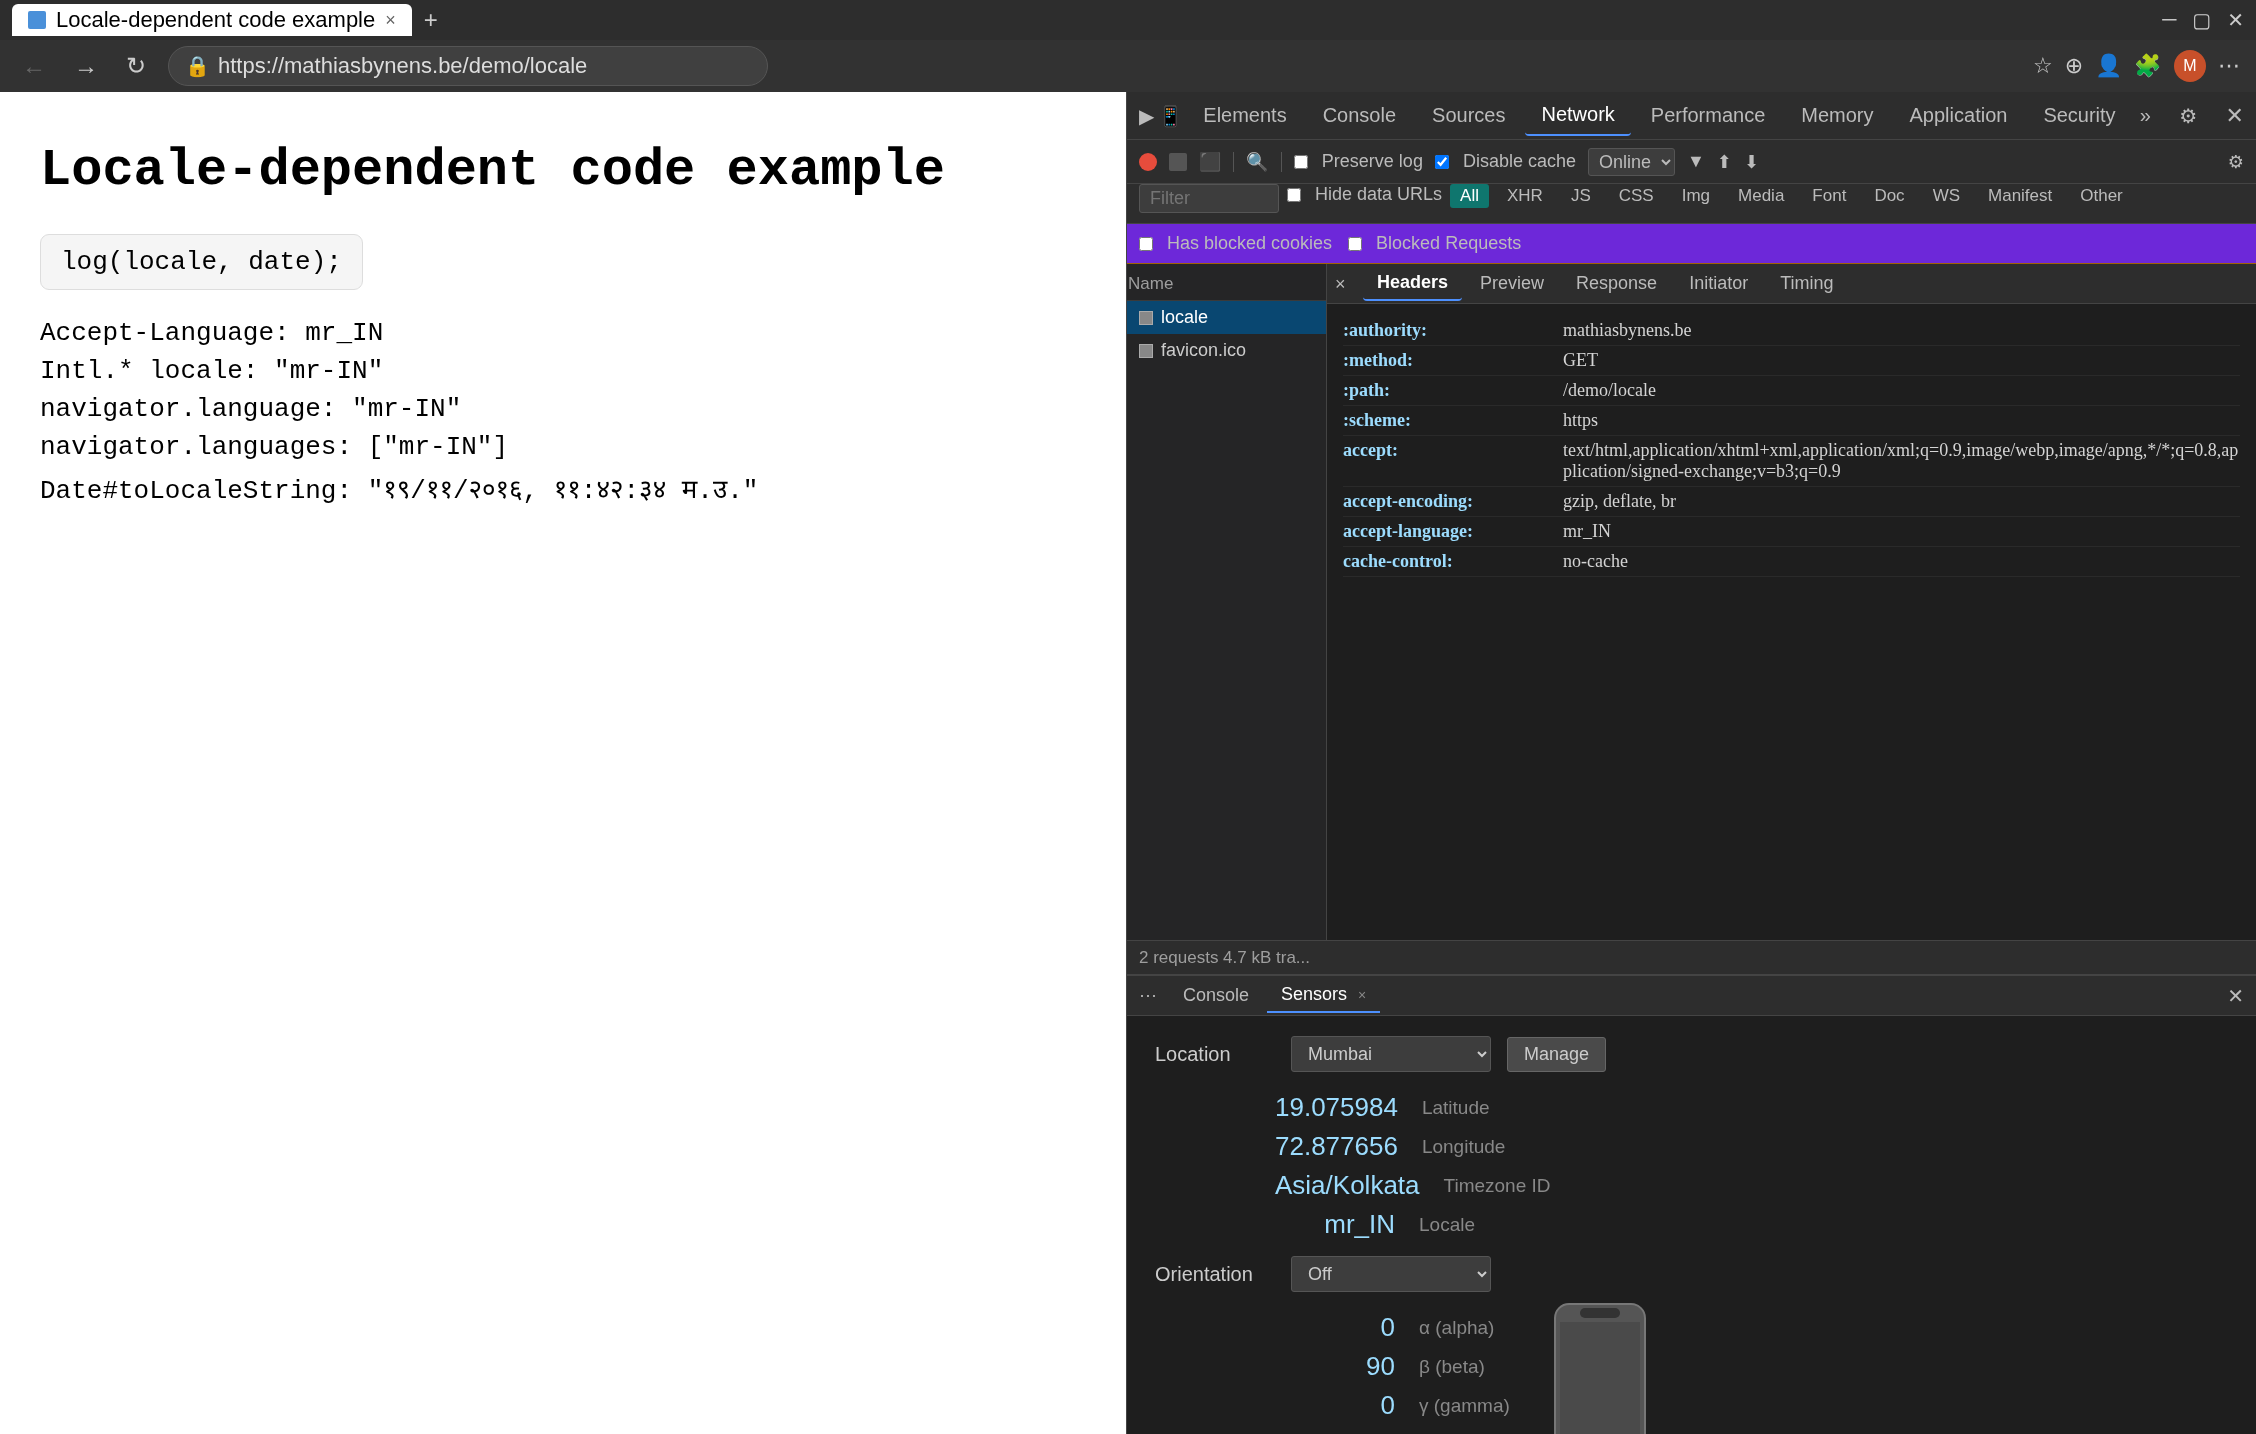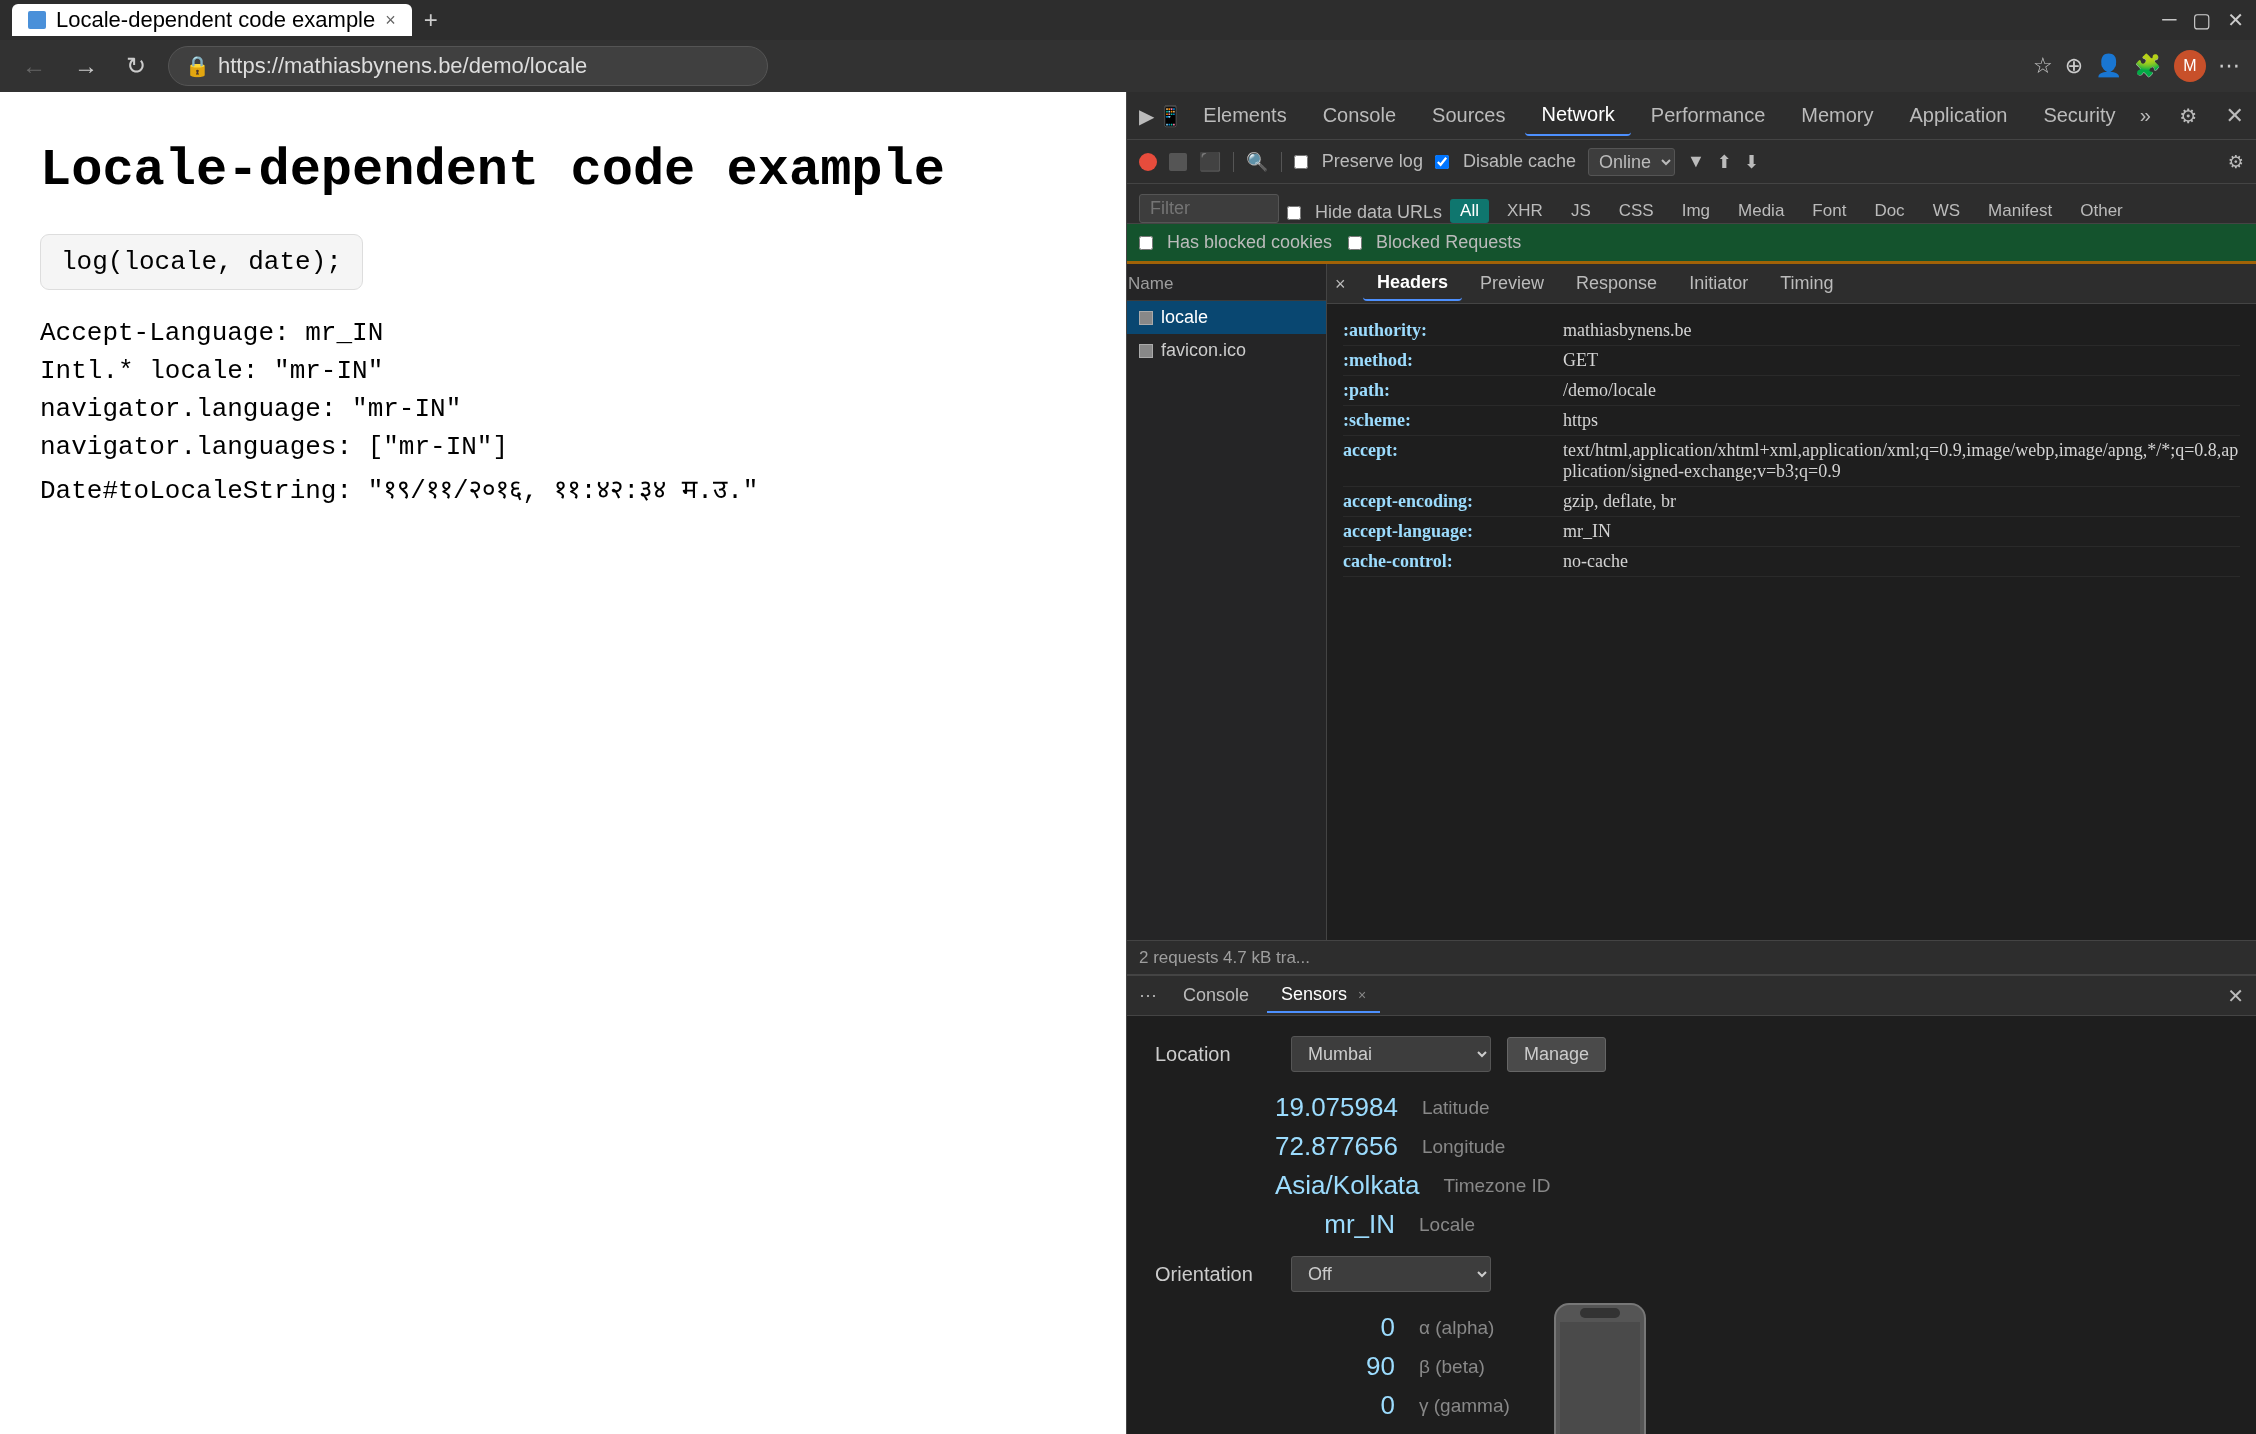--- a/index.html
+++ b/index.html
@@ -44,27 +44,27 @@
     .network-toolbar { height: 44px; background: #2d2d2d; display: flex; align-items: center; padding: 0 12px; gap: 12px; border-bottom: 1px solid #444; }
     .record-btn { width: 18px; height: 18px; background: #e74c3c; border-radius: 50%; }
     .stop-btn { width: 18px; height: 18px; background: #555; border-radius: 2px; }
     .toolbar-icon { color: #bbb; font-size: 18px; cursor: pointer; }
     .toolbar-separator { width: 1px; height: 20px; background: #555; }
     .checkbox-label { display: flex; align-items: center; gap: 14px; color: #bbb; font-size: 18px; cursor: pointer; }
     .checkbox-label input { width: 14px; height: 14px; }
     .online-select { background: #3d3d3d; border: 1px solid #555; color: #bbb; font-size: 18px; padding: 2px 6px; border-radius: 3px; }
 
     
-    .filter-bar { height: 40px; background: #2d2d2d; display: flex; align-items: flex-end; padding: 0 12px; gap: 8px; border-bottom: 1px solid #444; font-size: 18px; color: #bbb; }
+    .filter-bar { height: 40px; background: #2d2d2d; display: flex; align-items: flex-start; padding: 0 12px; gap: 8px; border-bottom: 1px solid #444; font-size: 18px; color: #bbb; }
     .filter-input { background: #3d3d3d; border: 1px solid #555; color: #bbb; font-size: 18px; padding: 3px 10px; border-radius: 3px; width: 140px; }
     .filter-type-btn { padding: 2px 10px; font-size: 17px; color: #bbb; cursor: pointer; border-radius: 3px; }
     .filter-type-btn.active { background: #0f766e; color: #fff; }
 
     
-    .blocked-bar { height: 40px; background: #14532d; display: flex; align-items: center; padding: 0 12px; gap: 16px; border-bottom: 3px solid #a16207; font-size: 18px; color: #bbb; }
+    .blocked-bar { height: 40px; background: #6d28d9; display: flex; align-items: center; padding: 0 12px; gap: 16px; border-bottom: 1px solid #a16207; font-size: 18px; color: #bbb; }
 
     
     .network-body { display: flex; flex: 1; overflow: hidden; }
     .network-list { width: 200px; background: #252526; border-right: 1px solid #444; overflow-y: auto; padding-top: 4px; }
     .network-list-header { padding: 6px 1px; font-size: 17px; color: #9e9e9e; border-bottom: 1px solid #3a3a3a; display: flex; align-items: center; gap: 8px; }
     .network-item { padding: 6px 12px; font-size: 18px; color: #ccc; cursor: pointer; display: flex; align-items: center; gap: 8px; }
     .network-item.selected { background: #094771; color: #fff; }
     .network-item-icon { width: 14px; height: 14px; background: #888; border: 1px solid #aaa; }
 
     

